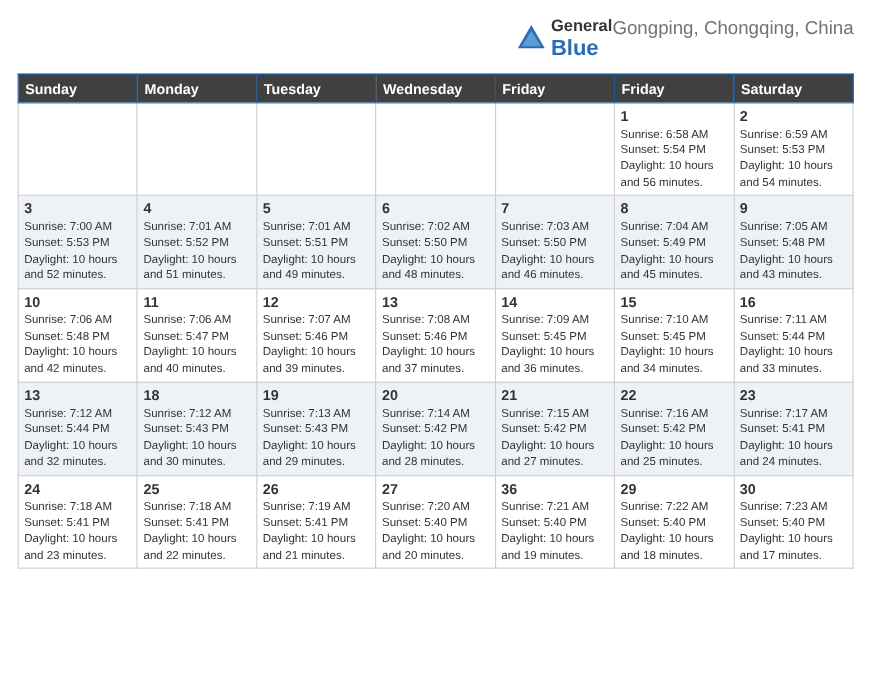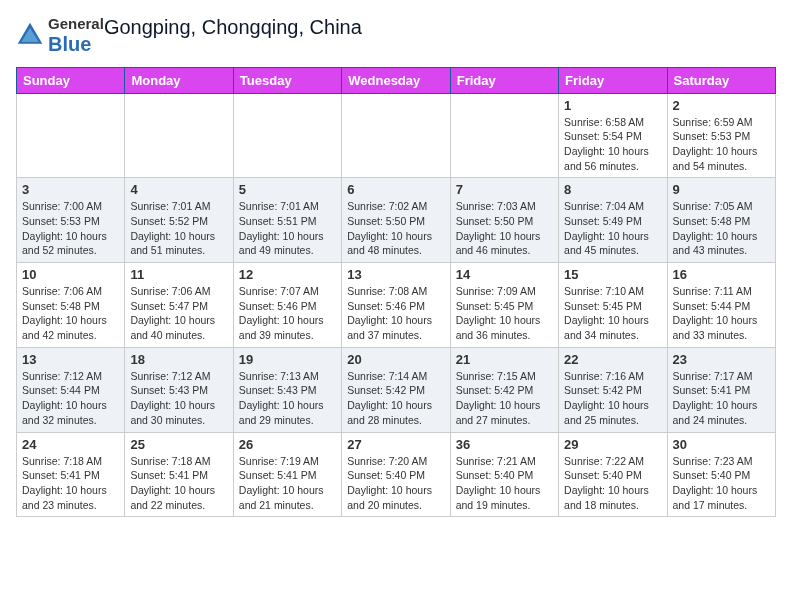--- a/index.html
+++ b/index.html
@@ -5,21 +5,21 @@
     * { box-sizing: border-box; margin: 0; padding: 0; }
     body {
       font-family: Arial, sans-serif;
       background: #fff;
       width: 792px;
       min-height: 612px;
       padding: 16px;
     }
     .header {
       display: flex;
-      justify-content: flex-start;
+      justify-content: flex-end;
       align-items: flex-start;
       margin-bottom: 12px;
     }
     .logo {
       display: flex;
       align-items: center;
       gap: 4px;
     }
     .logo-text {
       display: flex;
@@ -42,22 +42,22 @@
     }
     .title-block {
       text-align: right;
     }
     .month-title {
       font-size: 36px;
       font-weight: normal;
       color: #333;
     }
     .location {
-      font-size: 20px;
-      color: #0f172a;
+      font-size: 17px;
+      color: #737373;
     }
     .calendar {
       width: 100%;
       border-collapse: collapse;
       border: 1px solid #ccc;
     }
     .calendar th {
       background-color: #2a6db5;
       color: #fff;
       text-align: left;
@@ -90,21 +90,21 @@
     .calendar td.empty {
       background: #fff;
     }
     tr.alt-row td {
       background: #eef2f7;
     }
     tr:not(.alt-row) td {
       background: #fff;
     }
     .header-row th {
-      background-color: #d946ef;
+      background-color: #404040;
     }
   </style>
 </head>
 <body>
 
 <div class="header">
   <div class="logo">
     <svg class="logo-icon" viewBox="0 0 32 32" xmlns="http://www.w3.org/2000/svg">
       <polygon points="16,2 30,26 2,26" fill="#2a6db5"></polygon>
       <polygon points="16,8 26,24 6,24" fill="#5a9fd4"></polygon>

